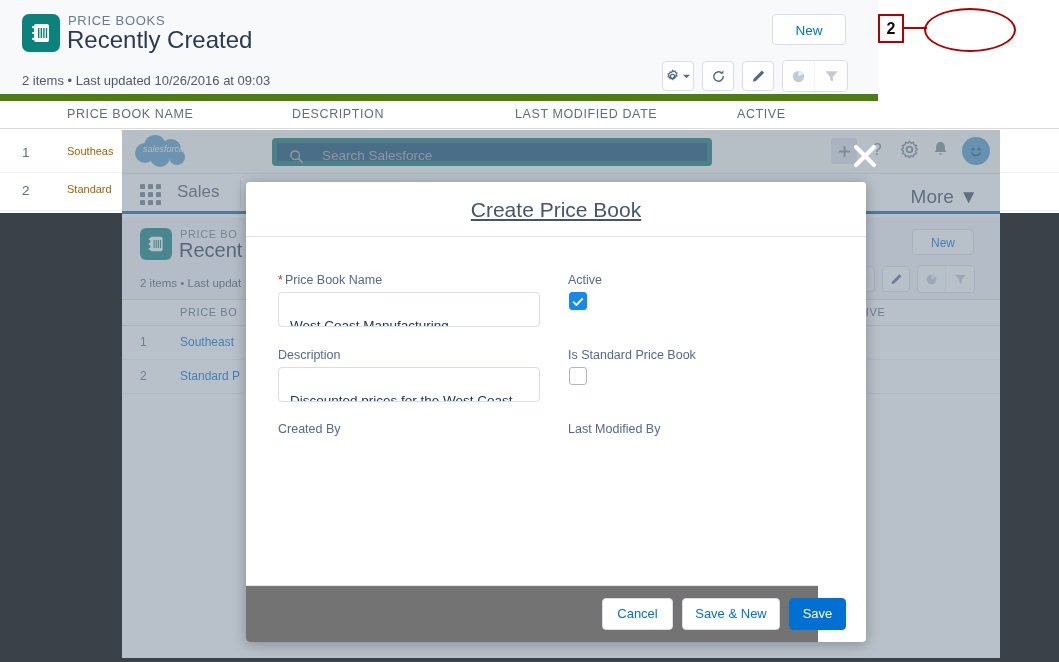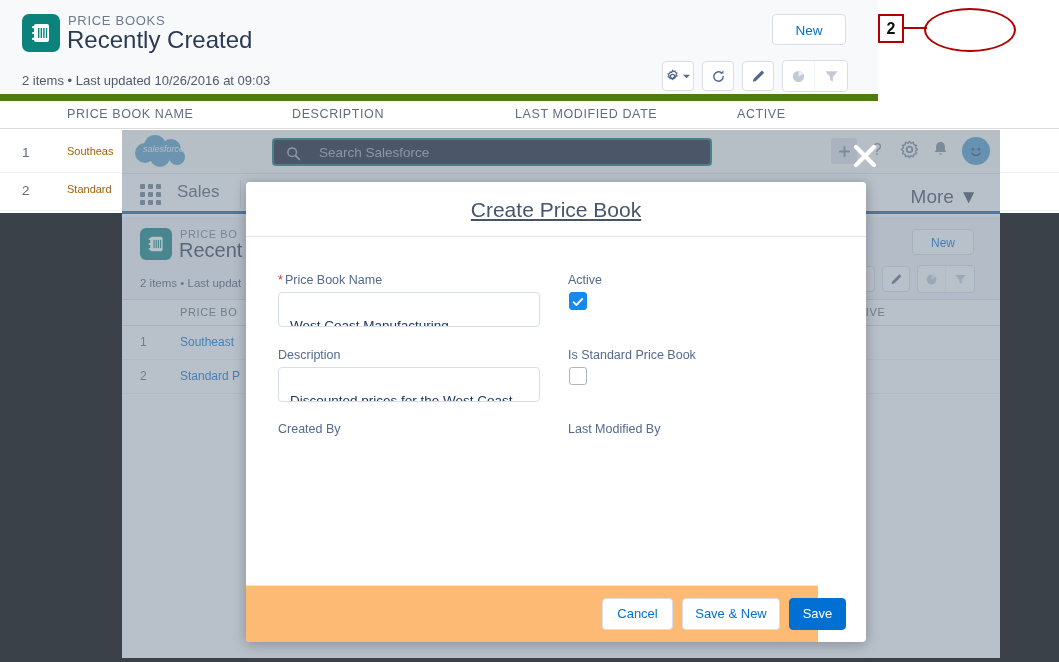--- a/index.html
+++ b/index.html
@@ -178,23 +178,23 @@
   }
   .sf-cloud {
     position: absolute;
     left: 9px; top: 3px;
     width: 76px; height: 38px;
   }
   .search-box {
     position: absolute;
     left: 150px; top: 8px;
     width: 440px; height: 28px;
-    border: 2px solid #0f766e;
+    border: 5px solid #0f766e;
     border-radius: 4px;
-    background: #0f172a;
+    background: #0c4a6e;
     box-sizing: border-box;
   }
   .search-icon-wrap {
     position: absolute;
     left: 12px; top: 6px;
   }
   .search-ph {
     position: absolute;
     left: 45px; top: 5px;
     font-size: 13.5px;
@@ -435,21 +435,21 @@
   .cb.unchecked {
     background: #fff;
     border: 1px solid #b0b6be;
   }
   .cb svg { display: block; margin: 3px auto 0; }
 
   .modal-footer {
     position: absolute;
     left: 0; bottom: 0;
     width: 572px; height: 57px;
-    background: #fdba74;
+    background: #737373;
     border-top: 1px solid #e3e7ec;
     box-sizing: border-box;
   }
   .btn {
     position: absolute;
     top: 12px;
     height: 32px;
     line-height: 30px;
     border-radius: 4px;
     font-size: 13px;

